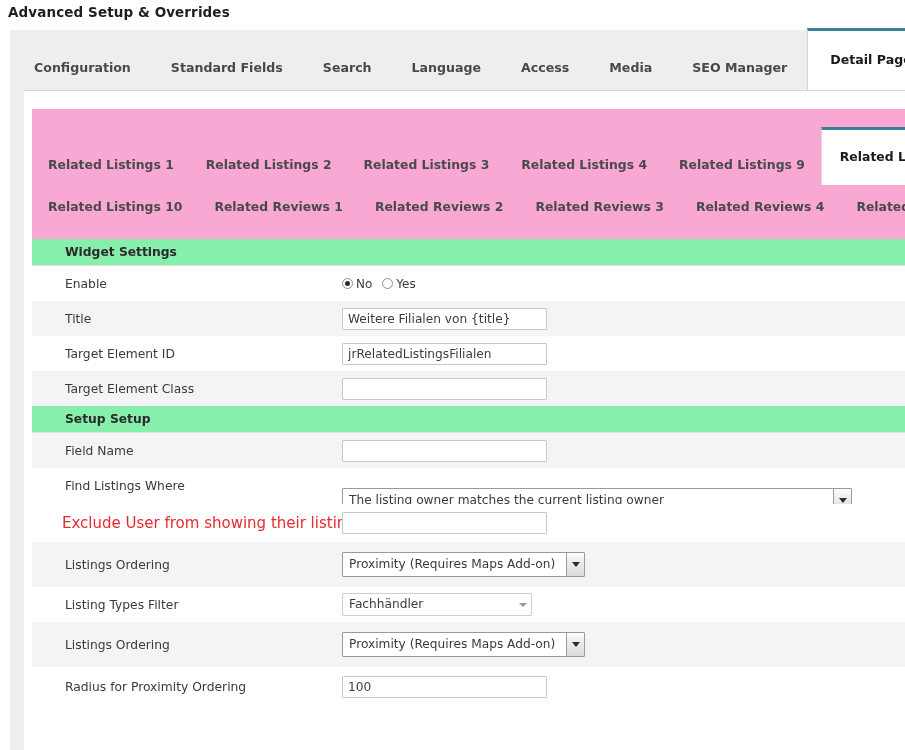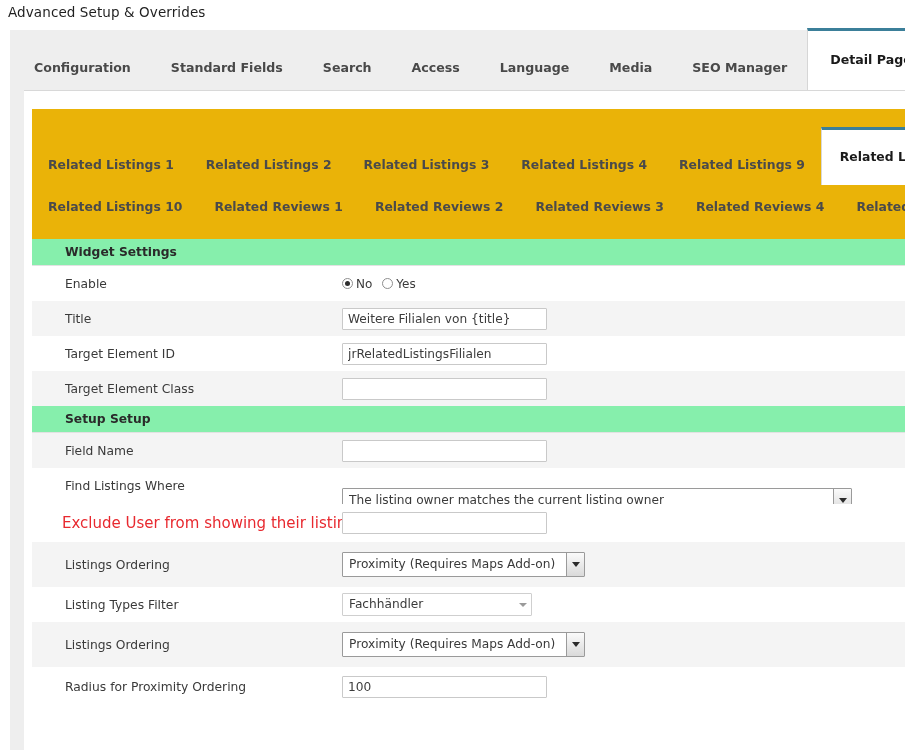--- a/index.html
+++ b/index.html
@@ -19,21 +19,21 @@
     background: #ffffff;
     overflow: hidden;
   }
 
   
   .page-title {
     position: absolute;
     left: 8px;
     top: 4px;
     font-size: 13.5px;
-    font-weight: normal;
+    font-weight: bold;
     color: #1f1f1f;
     letter-spacing: 0.1px;
     white-space: nowrap;
   }
 
   
   .outer-panel {
     position: absolute;
     left: 10px;
     top: 30px;
@@ -88,21 +88,21 @@
     box-sizing: border-box;
   }
 
   
   .inner-tabs-wrap {
     position: absolute;
     left: 8px;
     top: 18px;
     width: 873px;
     height: 130px;
-    background: #eab308;
+    background: #f9a8d4;
     box-sizing: border-box;
   }
   .inner-tab-row {
     position: absolute;
     left: 0;
     width: 100%;
     display: flex;
     align-items: flex-end;
     height: 58px;
   }
@@ -296,22 +296,22 @@
 <div class="page">
 
   <div class="page-title">Advanced Setup &amp; Overrides</div>
 
   <div class="outer-panel"></div>
 
   <div class="outer-tabs">
     <div class="otab">Configuration</div>
     <div class="otab">Standard Fields</div>
     <div class="otab">Search</div>
+    <div class="otab">Language</div>
     <div class="otab">Access</div>
-    <div class="otab">Language</div>
     <div class="otab">Media</div>
     <div class="otab">SEO Manager</div>
     <div class="otab active">Detail Page Widgets</div>
   </div>
 
   <div class="inner-panel">
 
     <div class="inner-tabs-wrap">
 
       <div class="inner-tab-row row1">

